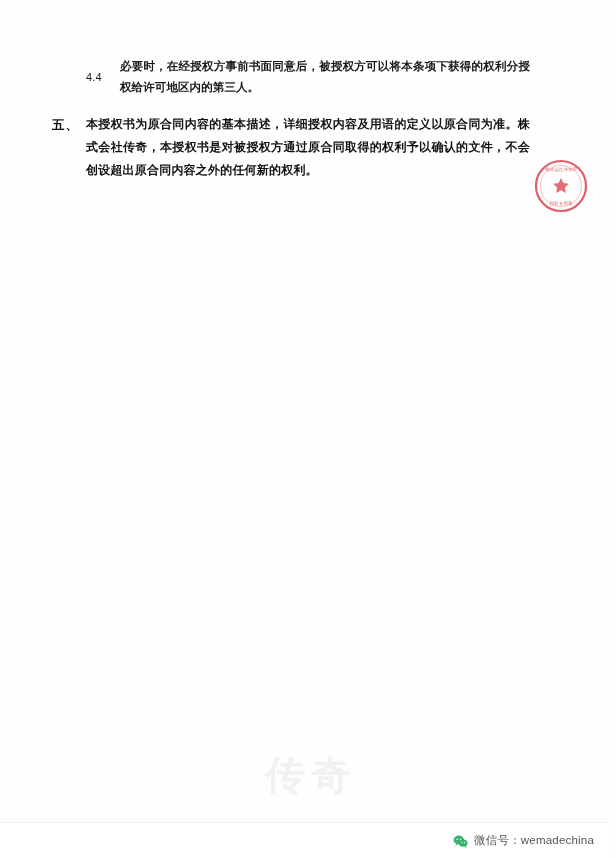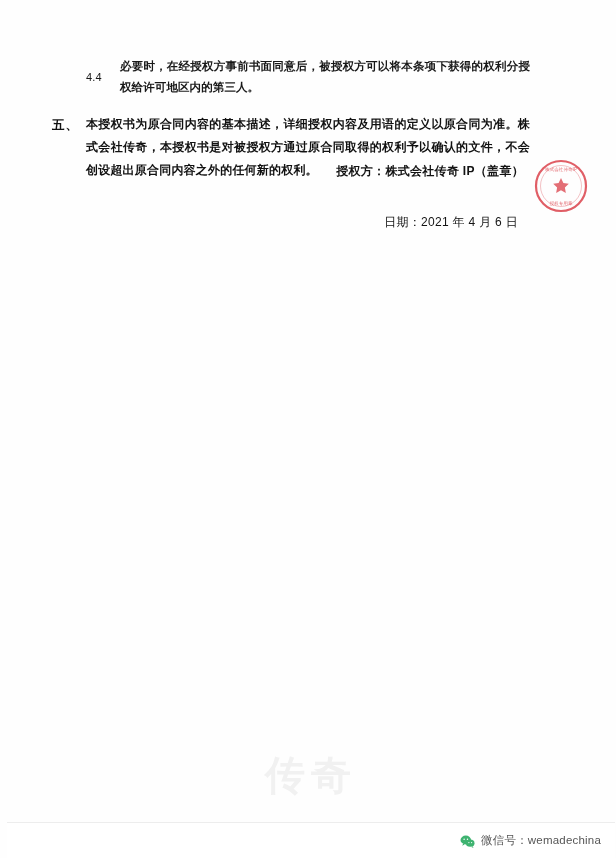--- a/index.html
+++ b/index.html
@@ -124,21 +124,21 @@
     font-weight: 700;
     letter-spacing: 6px;
     line-height: 46px;
     text-align: center;
     user-select: none;
   }
 
   
   .footer {
     position: absolute;
-    left: 7px;
+    left: 0;
     bottom: 0;
     width: 608px;
     height: 36px;
     background: #ffffff;
     border-top: 1px solid #ededed;
     display: flex;
     align-items: center;
     justify-content: flex-end;
     padding-right: 14px;
     box-sizing: border-box;
@@ -171,24 +171,20 @@
       <span class="txt">必要时，在经授权方事前书面同意后，被授权方可以将本条项下获得的权利分授权给许可地区内的第三人。</span>
     </div>
 
     <div class="clause-5">
       <span class="num">五、</span>
       <span class="txt">本授权书为原合同内容的基本描述，详细授权内容及用语的定义以原合同为准。株式会社传奇，本授权书是对被授权方通过原合同取得的权利予以确认的文件，不会创设超出原合同内容之外的任何新的权利。</span>
     </div>
 
   </div>
 
-  <div class="sign-block">
-    <div class="sign-line">授权方：株式会社传奇 IP（盖章）</div>
-    <div class="date-line">日期：2021 年 4 月 6 日</div>
-  </div>
 
   <div class="seal">
     <svg viewBox="0 0 56 56" width="56" height="56" aria-hidden="true">
       <circle cx="28" cy="28" r="25" fill="none" stroke="#d8323c" stroke-width="2.2"></circle>
       <circle cx="28" cy="28" r="20.5" fill="none" stroke="#d8323c" stroke-width="0.7" opacity="0.55"></circle>
       <path d="M28 20 l2.4 5.0 5.4 0.7 -3.9 3.8 0.95 5.4 -4.85 -2.6 -4.85 2.6 0.95 -5.4 -3.9 -3.8 5.4 -0.7 Z" fill="#d8323c" opacity="0.9"></path>
       <text x="28" y="13" font-family="'Liberation Sans', sans-serif" font-size="4.6" fill="#d8323c" text-anchor="middle" opacity="0.95">株式会社传奇IP</text>
       <text x="28" y="47" font-family="'Liberation Sans', sans-serif" font-size="4.6" fill="#d8323c" text-anchor="middle" opacity="0.95">授权专用章</text>
     </svg>
   </div>

